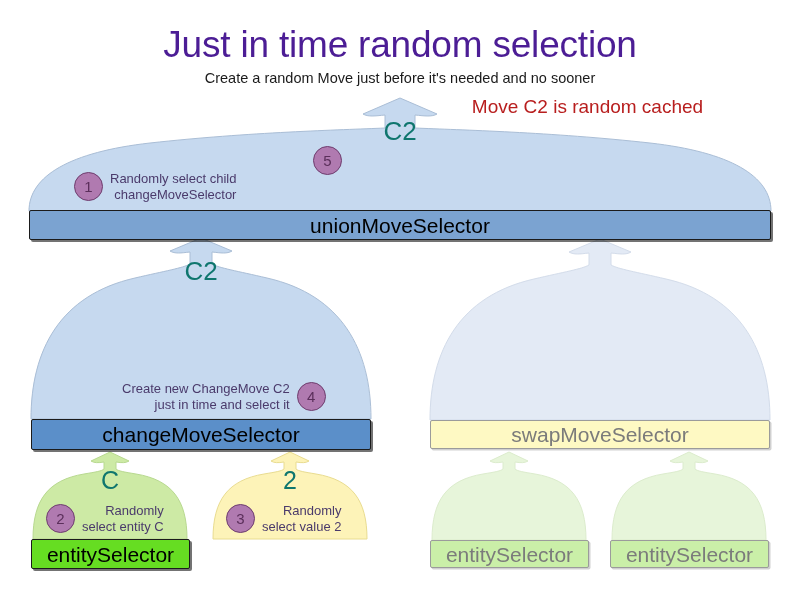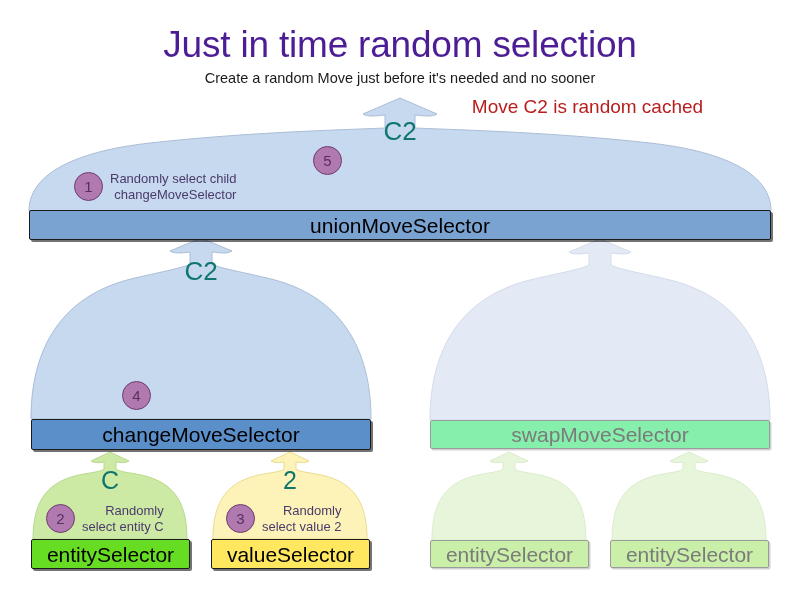--- a/index.html
+++ b/index.html
@@ -90,21 +90,21 @@
     background: #7ba3d1;
     font-size: 21px;
   }
   .box-change {
     left: 31px; top: 419px; width: 340px; height: 31px;
     background: #5b8fc9;
     font-size: 21px;
   }
   .box-swap {
     left: 430px; top: 420px; width: 340px; height: 29px;
-    background: #86efac;
+    background: #fef9c3;
     font-size: 21px;
   }
   .box-entity-left {
     left: 31px; top: 539px; width: 159px; height: 30px;
     background: #66dd22;
     font-size: 21px;
   }
   .box-value {
     left: 211px; top: 539px; width: 159px; height: 30px;
     background: #ffe860;
@@ -274,20 +274,22 @@
     <div class="anno-text left">Randomly select child
 changeMoveSelector</div>
   </div>
 
   <div class="anno rtl" style="left:313px; top:146px;">
     <div class="circle">5</div>
   </div>
 
   <div class="anno rtl" style="left:122px; top:381px;">
     <div class="circle">4</div>
+    <div class="anno-text right">Create new ChangeMove C2
+just in time and select it</div>
   </div>
 
   <div class="anno" style="left:46px; top:503px;">
     <div class="circle">2</div>
     <div class="anno-text left">Randomly
 select entity C</div>
   </div>
 
   <div class="anno" style="left:226px; top:503px;">
     <div class="circle">3</div>
@@ -296,19 +298,18 @@
   </div>
 
   <div class="box solid box-union">unionMoveSelector</div>
 
   <div class="box solid box-change">changeMoveSelector</div>
 
   <div class="box ghost box-swap">swapMoveSelector</div>
 
   <div class="box solid box-entity-left">entitySelector</div>
 
-  <div class="box solid box-value">valueSelector</div>
 
   <div class="box ghost box-entity-r1">entitySelector</div>
 
   <div class="box ghost box-entity-r2">entitySelector</div>
 
 </div>
 
 </body></html>

